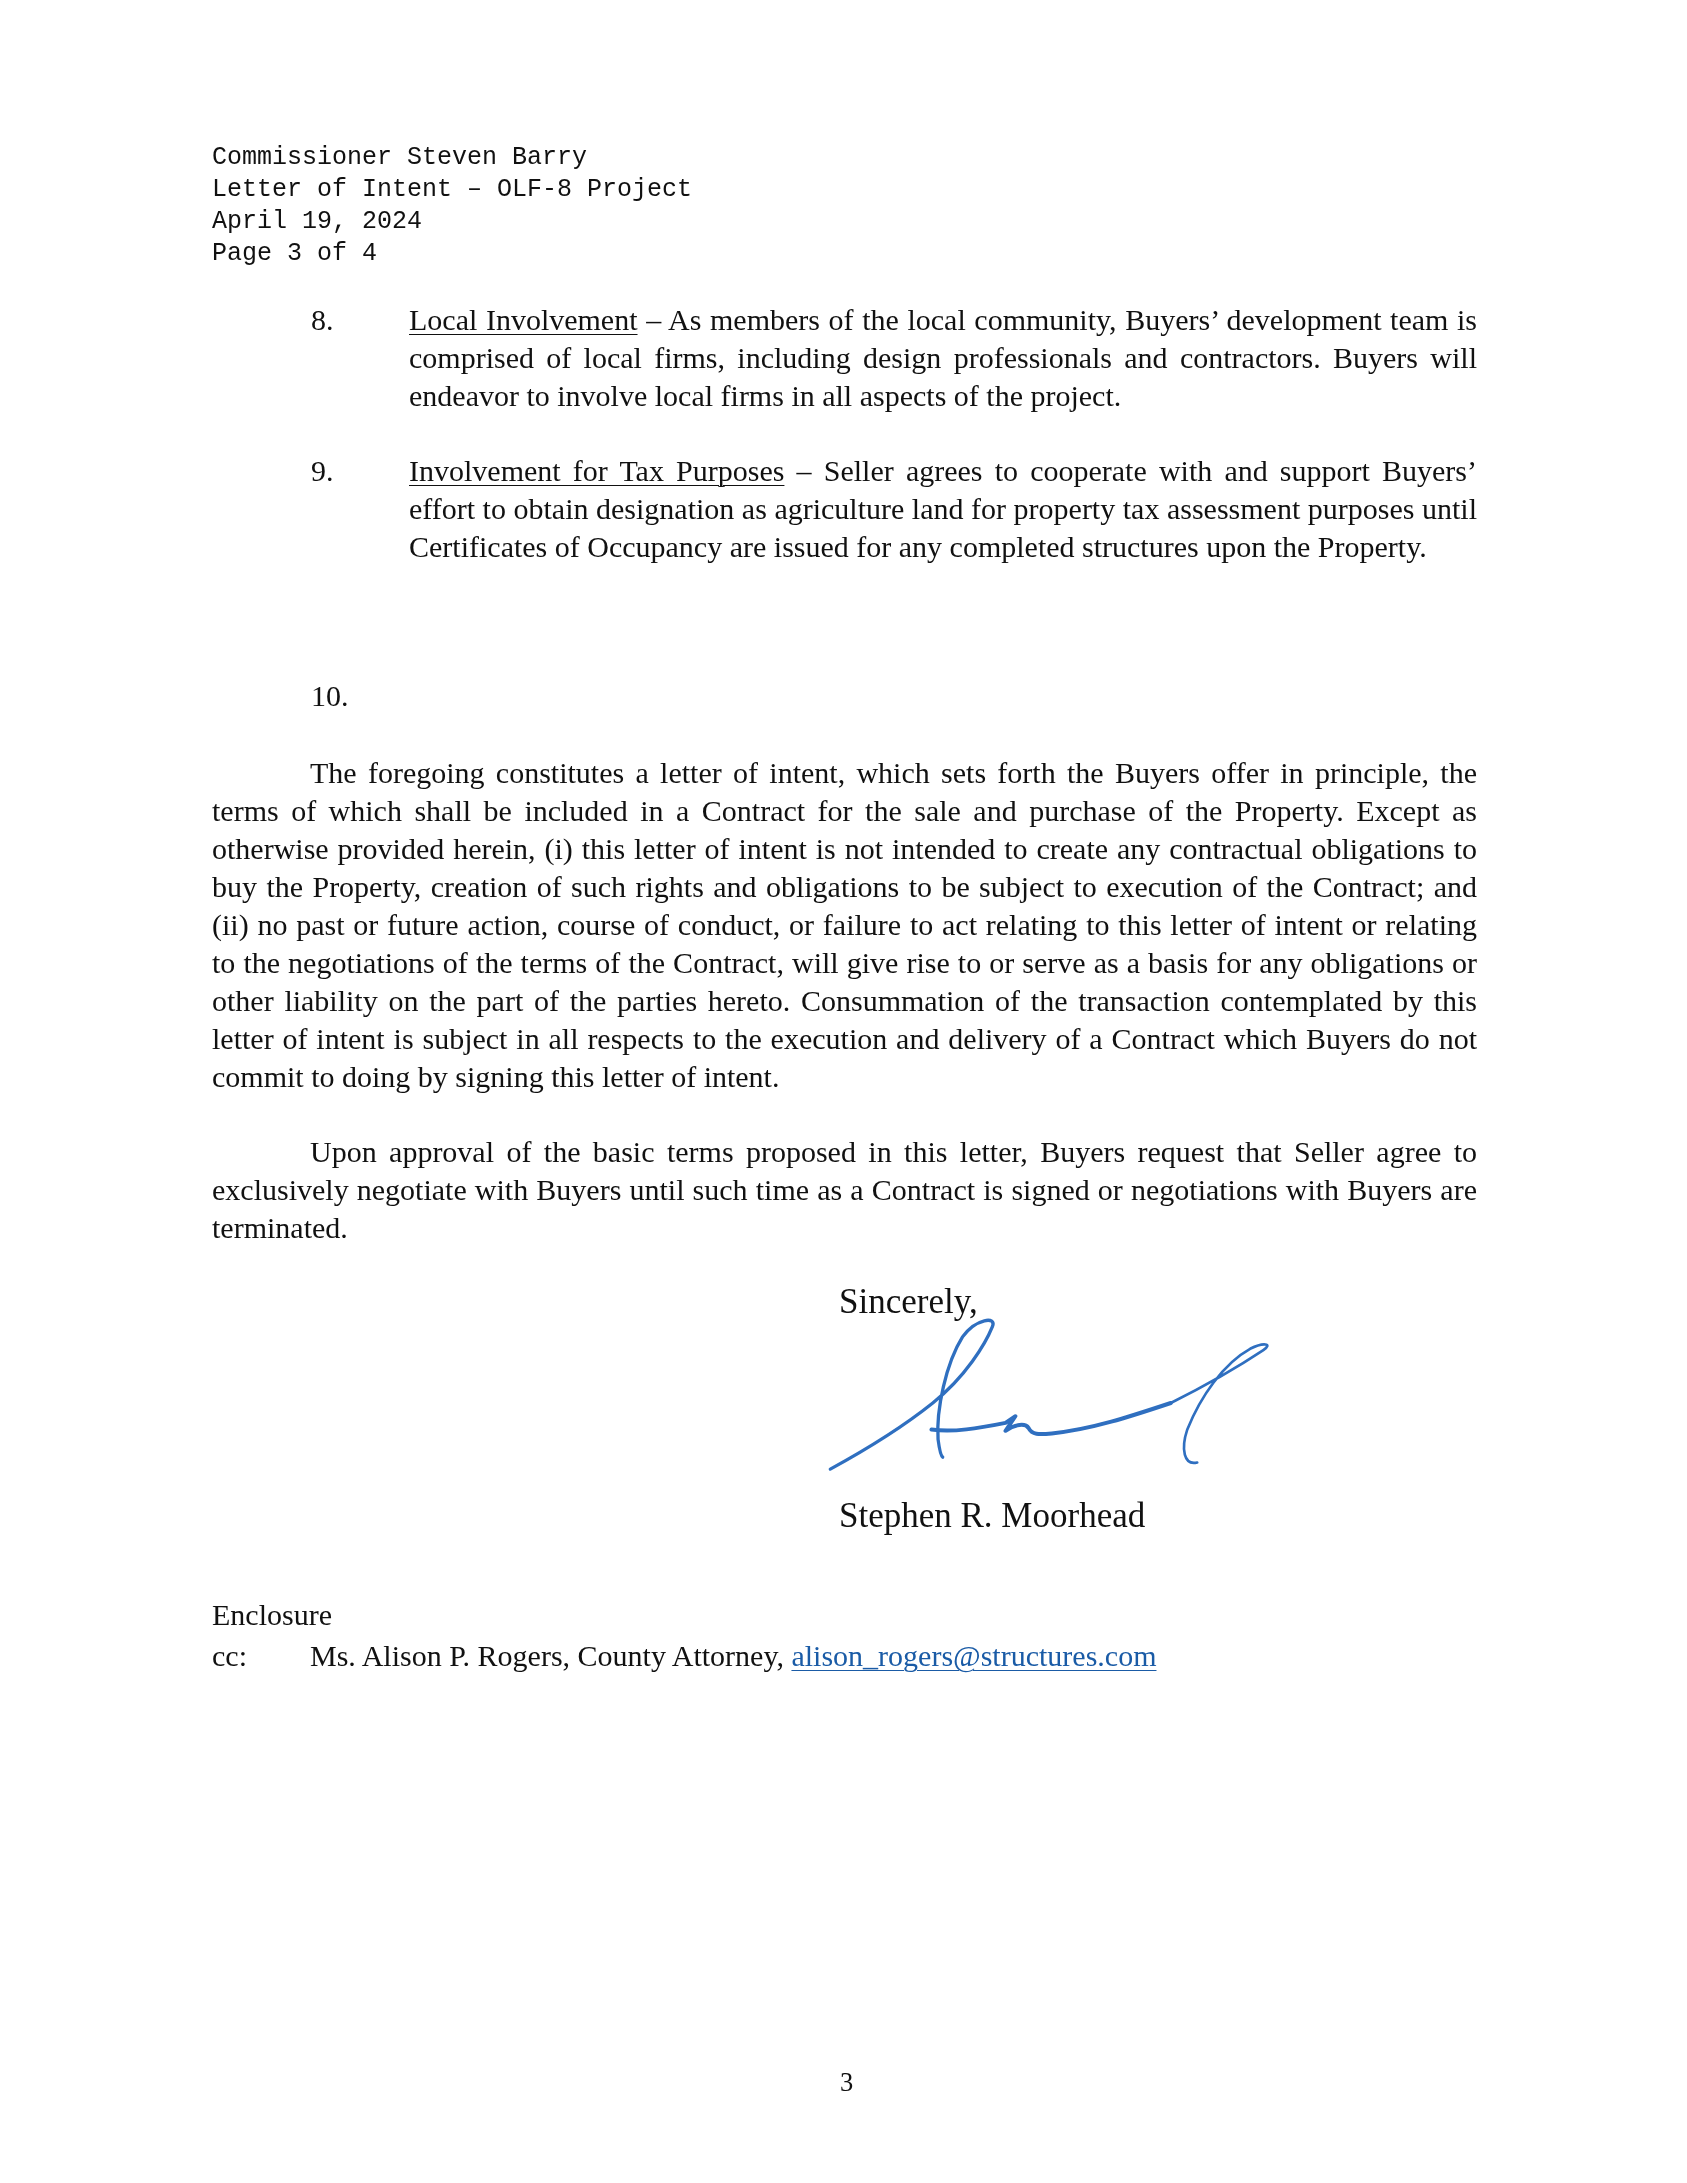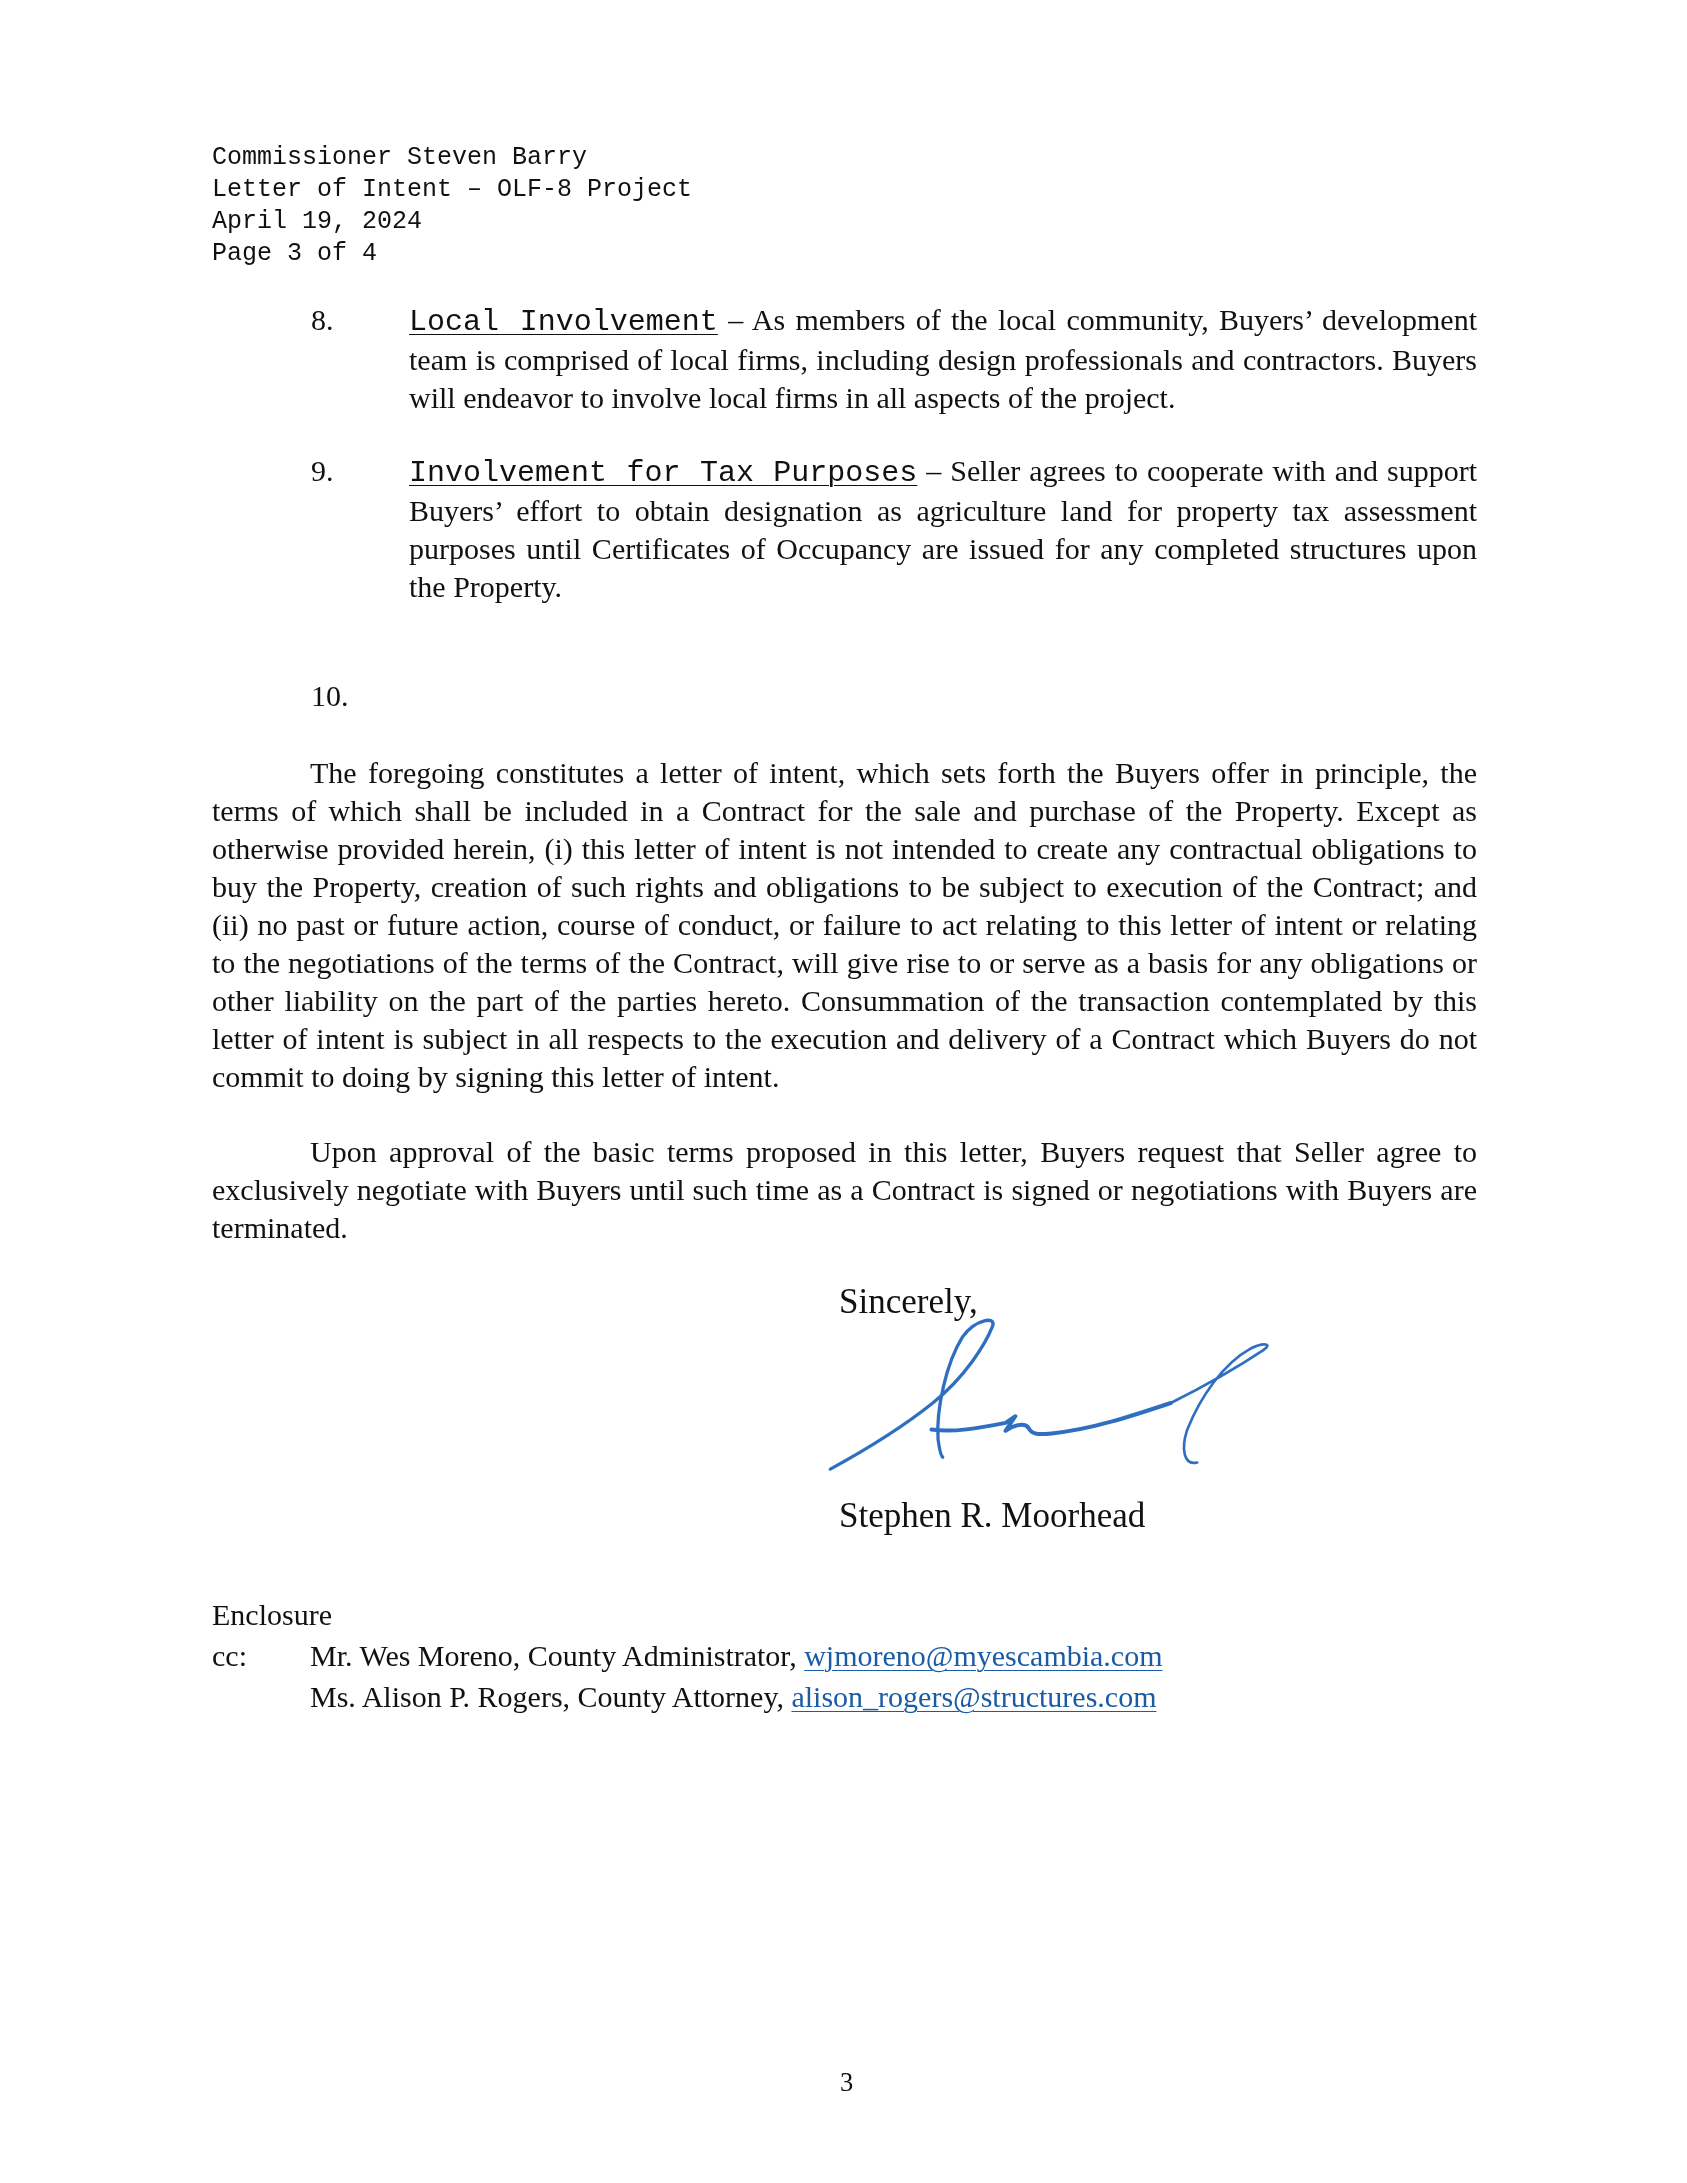--- a/index.html
+++ b/index.html
@@ -4,21 +4,21 @@
 <style>
   html, body { margin:0; padding:0; background:#ffffff; }
   body { width:1687px; height:2183px; position:relative; overflow:hidden;
          font-family:"Liberation Serif","DejaVu Serif",serif; color:#111; }
   .hdr { position:absolute; left:212px; top:142px; font-size:25px; line-height:32px; }
   .hdr div { white-space:nowrap;font-family:Liberation Mono, monospace; }
   .body-text { font-size:30px; line-height:38px; text-align:justify; }
   .item { position:absolute; left:212px; width:1265px; }
   .item .num { position:absolute; left:99px; top:0; font-size:30px; line-height:38px; }
   .item .txt { margin-left:197px; }
-  .u { text-decoration:underline; text-underline-offset:4px; text-decoration-thickness:1.3px;font-family:Liberation Mono, monospace; }
+  .u { text-decoration:underline; text-underline-offset:4px; text-decoration-thickness:1.3px; }
   .para { position:absolute; left:212px; width:1265px; }
   .para p { margin:0; text-indent:98px; }
   .sig { position:absolute; left:839px; font-size:35px; line-height:38px; white-space:nowrap; }
   .sigsvg { position:absolute; left:827px; top:1317px; width:476px; height:172px; }
   .encl { position:absolute; left:212px; top:1594px; font-size:30px; line-height:41px; }
   .cc { position:absolute; left:212px; top:1635px; font-size:30px; line-height:41px; }
   .cc .lab { position:absolute; left:0; top:0; }
   .cc .rows { position:absolute; left:98px; top:0; white-space:nowrap; }
   .link { color:#1a5ba6; text-decoration:underline; text-underline-offset:4px; text-decoration-thickness:1.3px; }
   .pgnum { position:absolute; left:840px; top:2067px; font-size:26.5px; }
@@ -65,19 +65,18 @@
   </g>
 </svg>
 
 <div class="sig" style="top:1469px;margin-top:28px;">Stephen R. Moorhead</div>
 
 <div class="encl">Enclosure</div>
 
 <div class="cc">
   <span class="lab">cc:</span>
   <div class="rows">
-    <div><span>Mr. Wes Moreno, County Administrator, </span><a class="link">wjmoreno@myescambia.com</a></div>
     <div><span>Ms. Alison P. Rogers, County Attorney, </span><a class="link">alison_rogers@structures.com</a></div>
   </div>
 </div>
 
 <div class="pgnum">3</div>
 
 
 </body></html>

